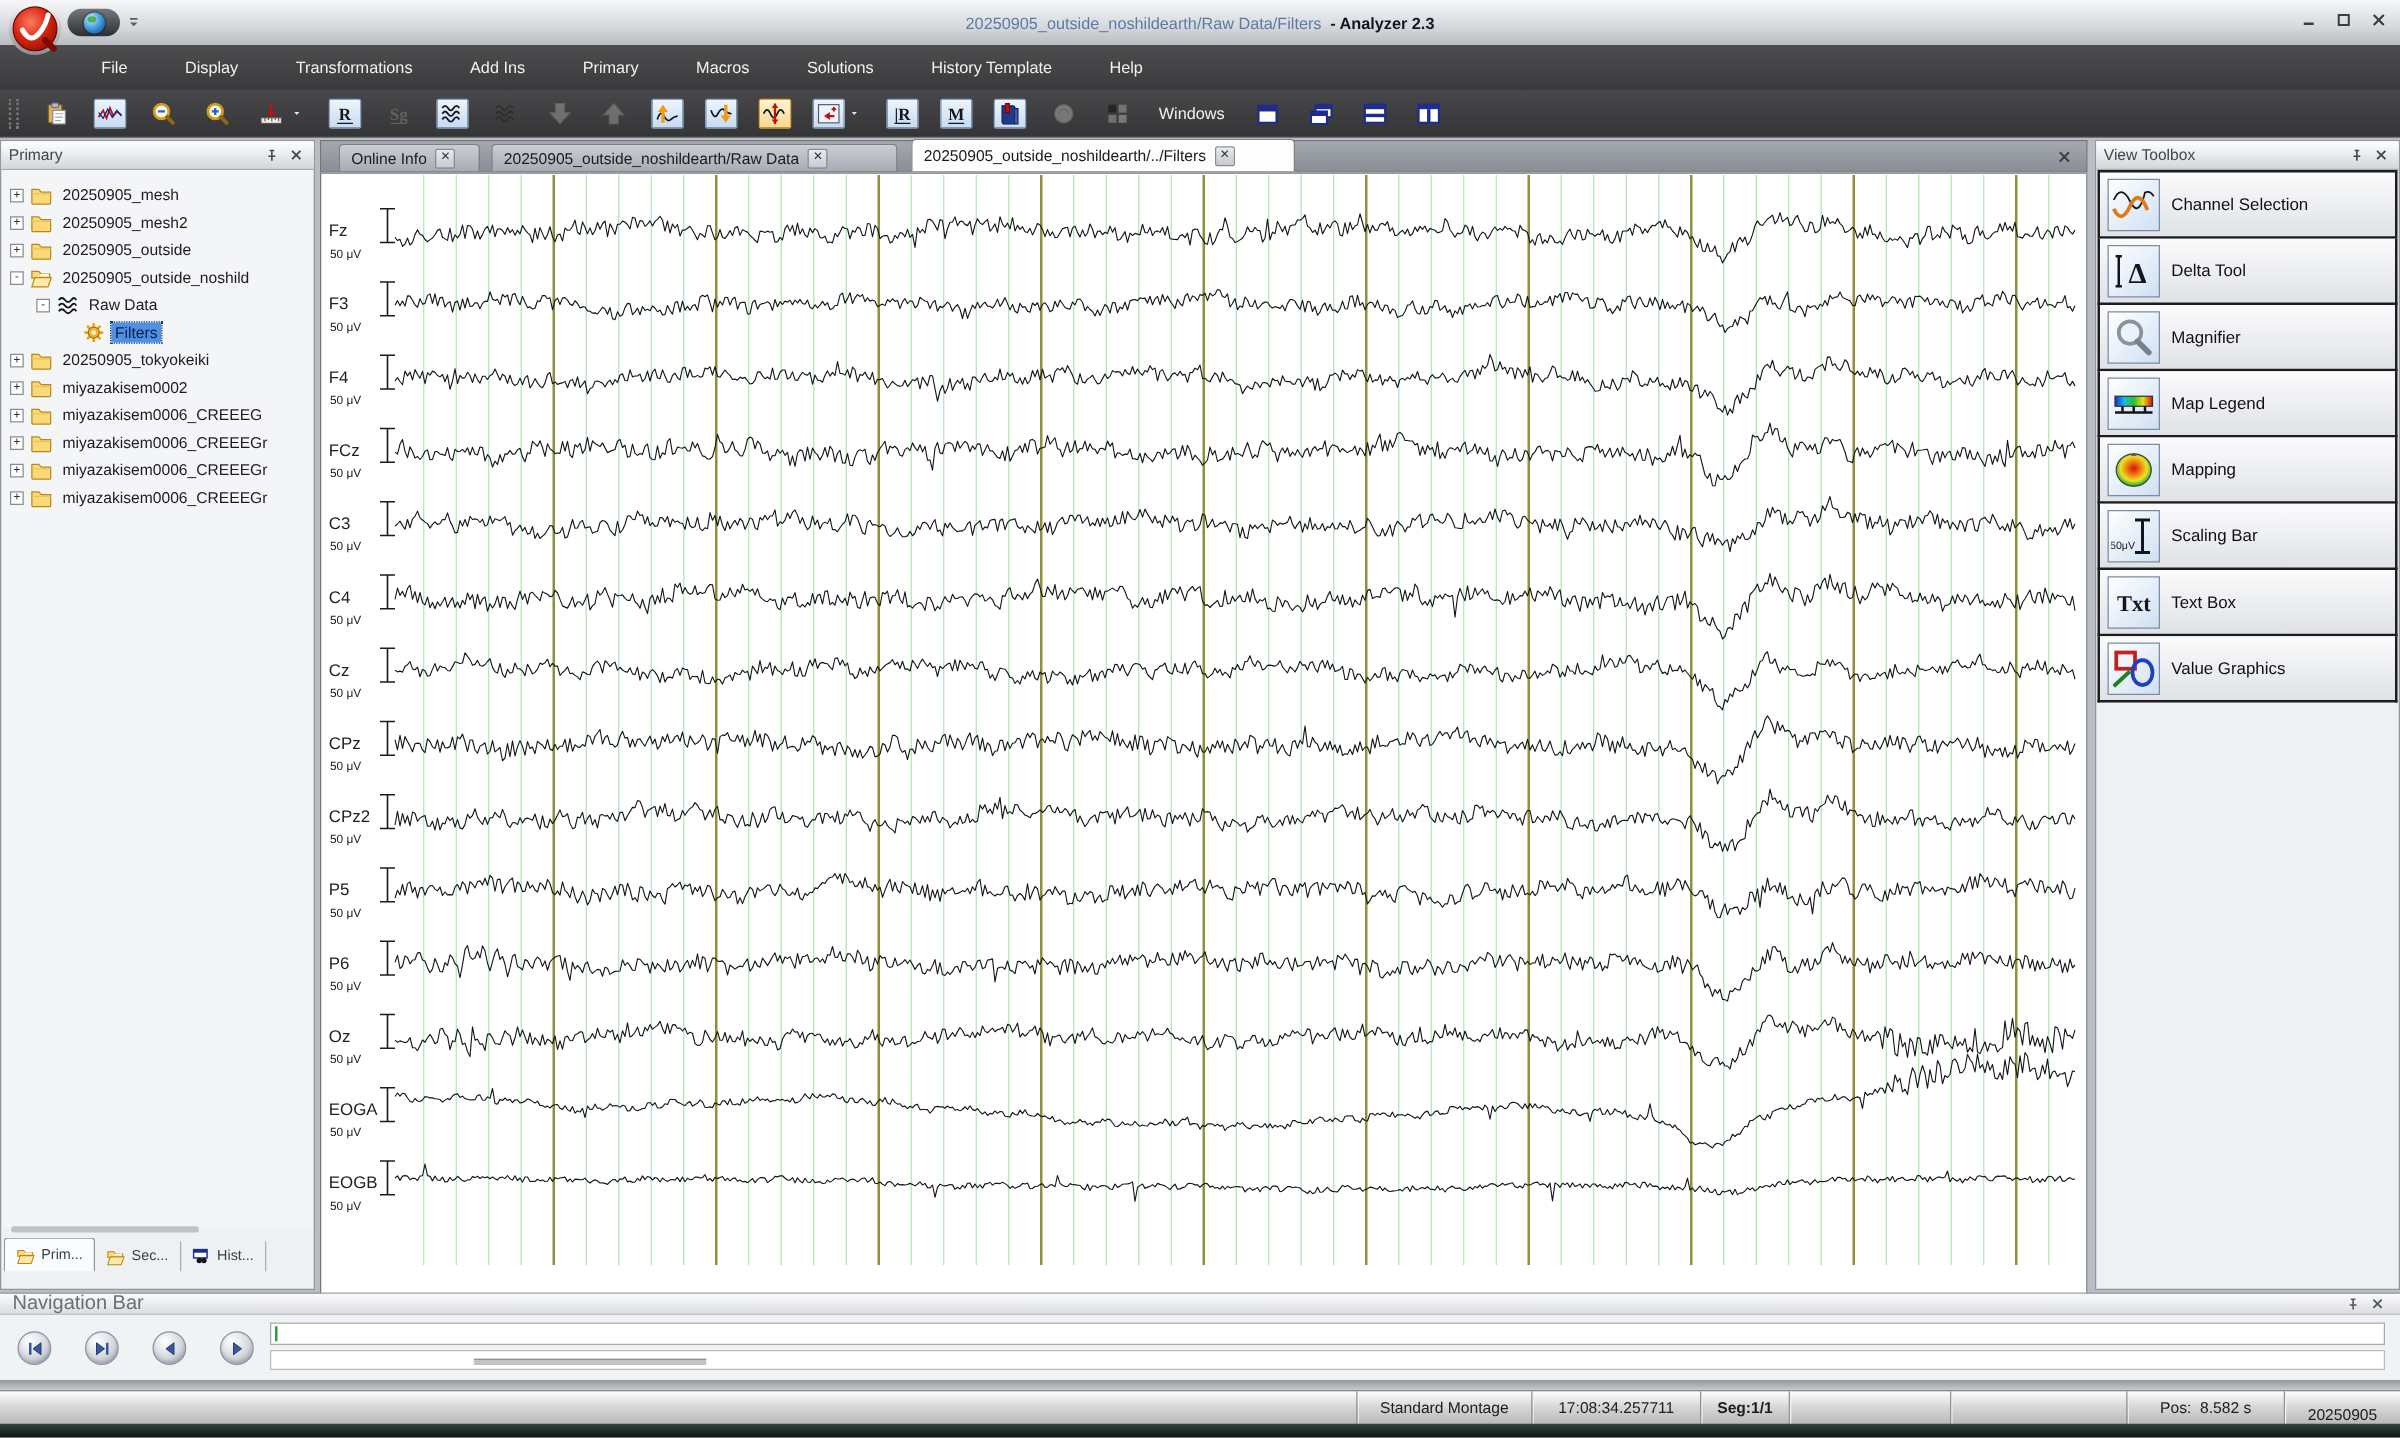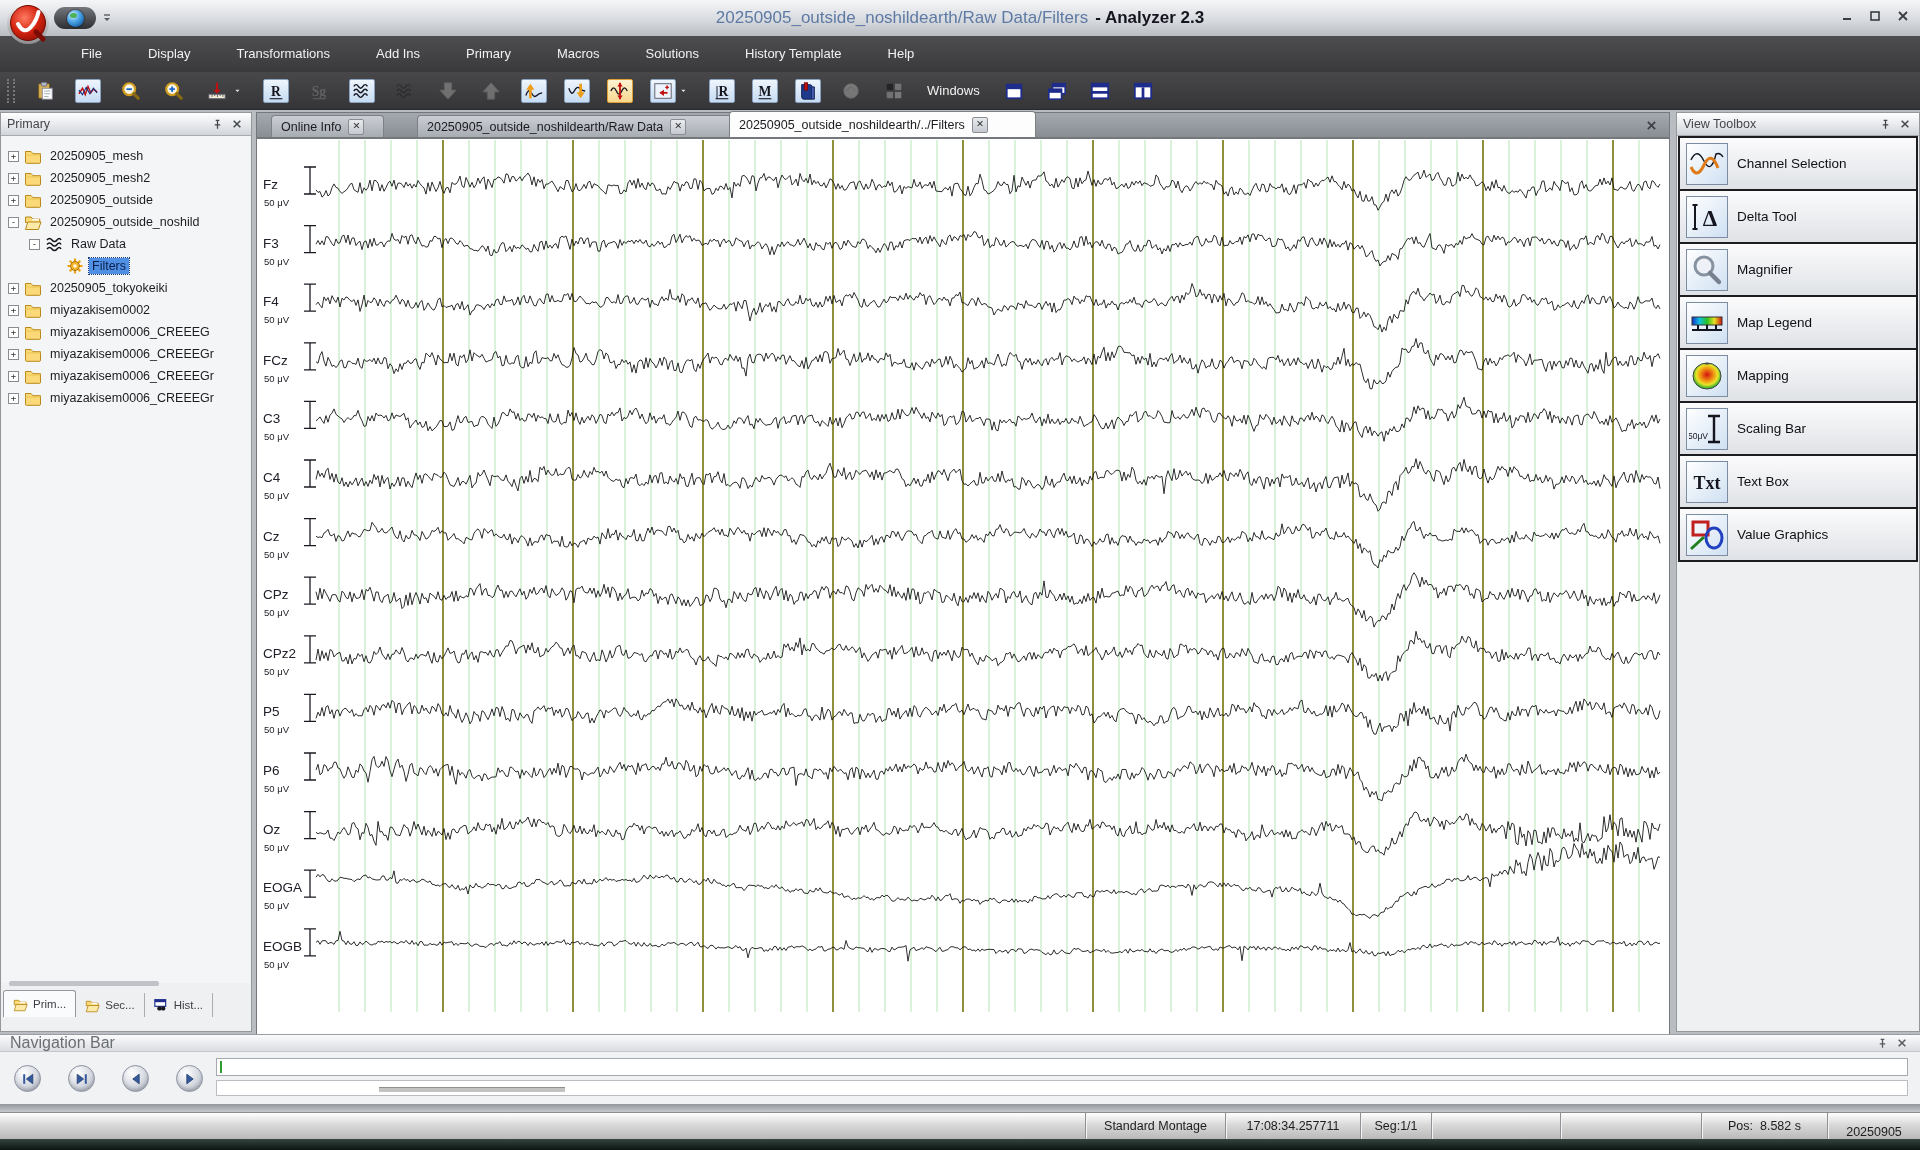--- a/index.html
+++ b/index.html
@@ -2,21 +2,21 @@
 <html><head>
 <meta charset="utf-8">
 <style>
   html,body{margin:0;padding:0;background:#555;}
   .app{position:relative;width:1920px;height:1150px;background:#b9bcc1;overflow:hidden;
        font-family:"Liberation Sans","DejaVu Sans",sans-serif;-webkit-font-smoothing:antialiased;}
   
   .titlebar{position:absolute;left:0;top:0;width:1920px;height:36px;
     background:linear-gradient(#f5f6f8,#d8dbdf 55%,#b9bcc1);border-bottom:1px solid #8f9297;}
   .title{position:absolute;left:0;right:0;top:0;height:36px;display:flex;align-items:center;
-    justify-content:center;gap:7px;font-size:17px;}
+    justify-content:center;gap:7px;font-size:13px;}
   .title .path{color:#5e7aa4;} .title .appname{color:#15151f;font-weight:bold;}
   .logo{position:absolute;left:6px;top:1px;width:44px;height:44px;z-index:30;}
   .globepill{position:absolute;left:54px;top:7px;width:42px;height:22px;border-radius:11px;
     background:linear-gradient(#74777c,#2c2e31);display:flex;align-items:center;justify-content:center;z-index:30;}
   .globe{width:17px;height:17px;border-radius:50%;
     background:radial-gradient(circle at 35% 30%,#d8f0ff,#4fa8e8 40%,#1c6cb4 75%,#0d4a86);box-shadow:0 0 2px #000;}
   .globedot{position:absolute;width:7px;height:5px;border-radius:50%;background:#3fae3f;opacity:.9;margin-left:-4px;margin-top:-5px;}
   .qatdrop{position:absolute;left:102px;top:13px;z-index:30;}
   .winctl{position:absolute;right:8px;top:8px;display:flex;gap:10px;z-index:30;}
   .winbtn{width:18px;height:16px;display:flex;align-items:center;justify-content:center;}
@@ -539,21 +539,21 @@
   <div class="tabstrip" id="tabstrip">
     <div class="stripclose">
       <svg width="11" height="11" viewBox="0 0 12 12">
             <path d="M2 2l8 8M10 2l-8 8" stroke="#3a3d42" stroke-width="1.7"></path>
           </svg>
         </div>
   <div class="dtab" style="left: 14px; width: 113px;">
           <span style="overflow: hidden; text-overflow: clip;">Online Info</span>
           <span class="tclose">✕</span>
         </div>
-        <div class="dtab" style="left: 136px; width: 325px; margin-left: 24px;">
+        <div class="dtab" style="left: 136px; width: 325px;">
           <span style="overflow: hidden; text-overflow: clip;">20250905_outside_noshildearth/Raw Data</span>
           <span class="tclose">✕</span>
         </div>
         <div class="dtab active" style="left: 472px; width: 307px;">
           <span style="overflow: hidden; text-overflow: clip;">20250905_outside_noshildearth/../Filters</span>
           <span class="tclose">✕</span>
         </div>
       </div>
   <div class="eeg">
     <svg id="eeg-svg" width="1412" height="874">
@@ -802,21 +802,21 @@
           <path d="M6 4l8 6-8 6z" fill="#35599c" stroke="#23406e"></path>
         </svg>
       </div>
     </div>
 
 <div class="statusgap"></div>
 <div class="statusbar" id="statusbar">
       <div class="scell" style="width: 1085px;"><span></span></div>
       <div class="scell" style="width: 140px;"><span>Standard Montage</span></div>
       <div class="scell" style="width: 135px;"><span>17:08:34.257711</span></div>
-      <div class="scell" style="width: 71px;"><span>Seg:1/1</span></div>
+      <div class="scell" style="width: 71px; font-weight: bold;"><span>Seg:1/1</span></div>
       <div class="scell" style="width: 129px;"><span></span></div>
       <div class="scell" style="width: 141px;"><span></span></div>
       <div class="scell" style="width: 126px;"><span>Pos:  8.582 s</span></div>
       <div class="scell" style="width: 93px; align-items: flex-end;"><span>20250905</span></div>
     </div>
 <div class="sliver"></div>
 
 </div>
 
 </body></html>

